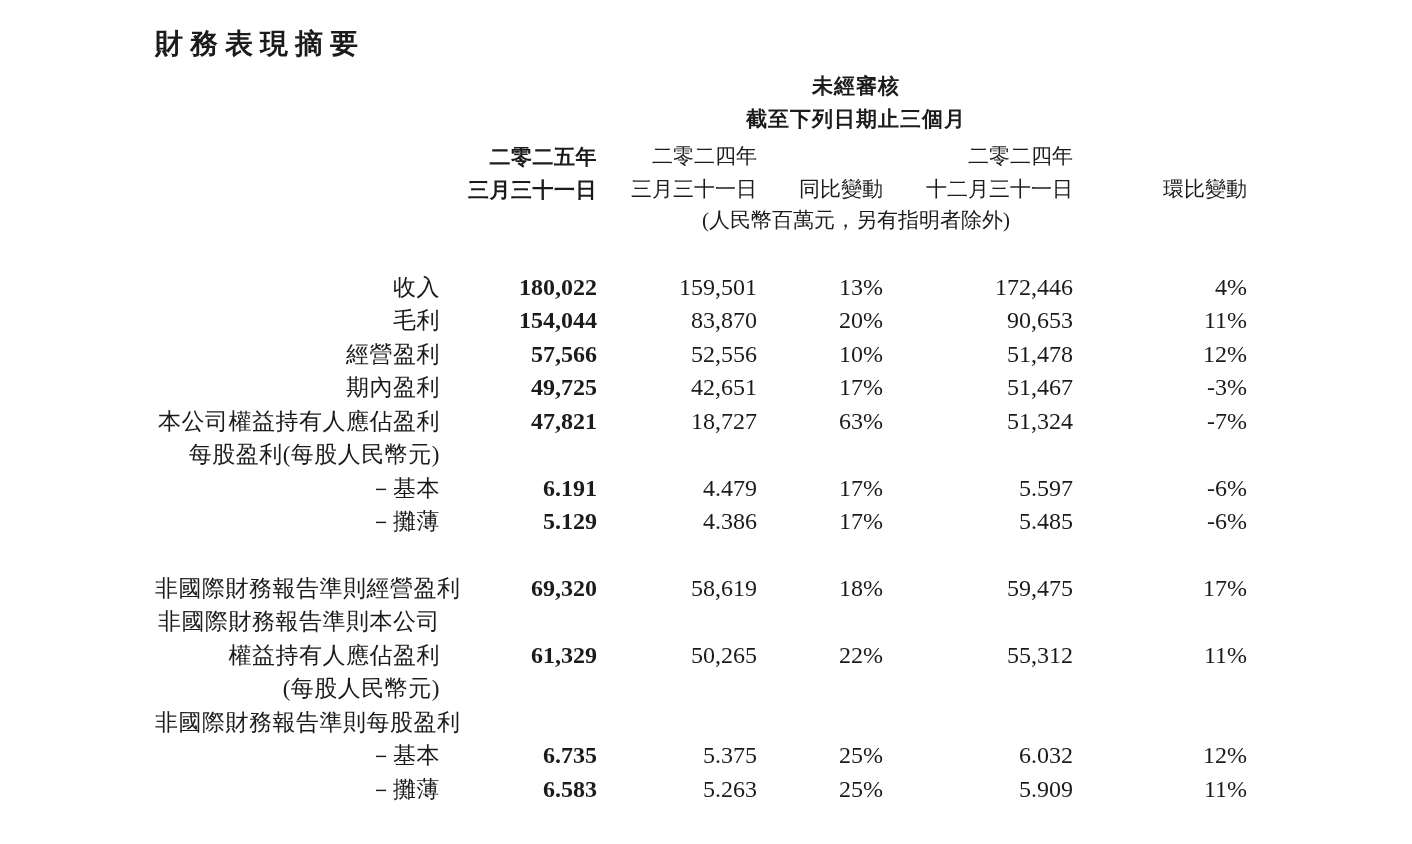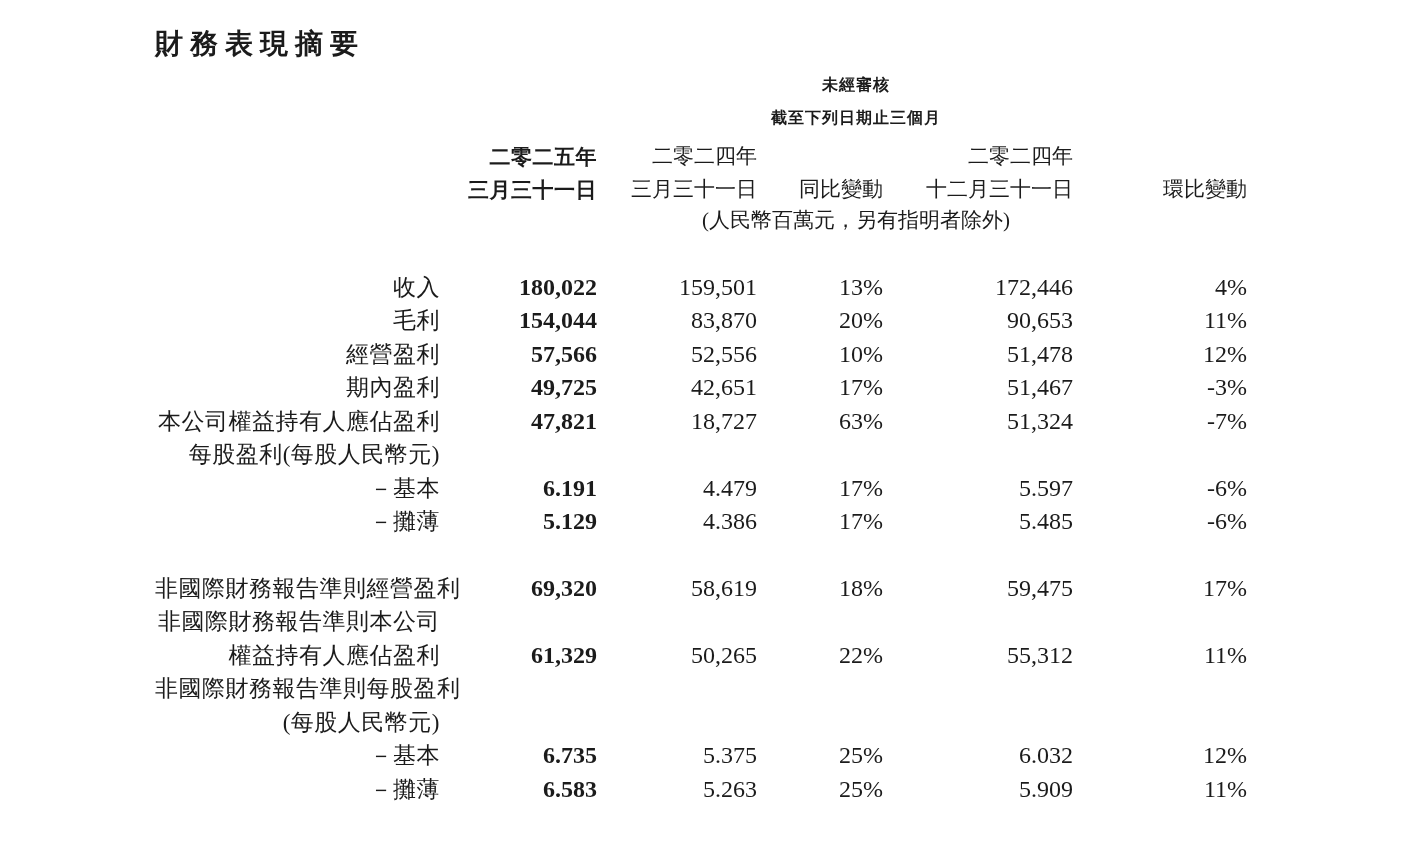--- a/index.html
+++ b/index.html
@@ -21,22 +21,22 @@
   }
 
   .content { position: absolute; left: 155px; top: 0; width: 1092px; height: 844px; }
 
   .centered-hdr {
     position: absolute; left: 701px; transform: translateX(-50%);
     text-align: center; white-space: nowrap;
   }
   .hdr-unaudited-block {
     top: 70px;
-    font-family: Liberation Mono, monospace;
-    font-weight: 700; font-size: 16px; line-height: 33px; letter-spacing: 1px;
+    font-family: Liberation Serif, serif;
+    font-weight: 700; font-size: 21px; line-height: 33px; letter-spacing: 1px;
   }
   .hdr-note { top: 206px; font-size: 21px; line-height: 28px; }
 
   .grid6 {
     display: grid;
     grid-template-columns: 285px 157px 160px 126px 190px 174px;
   }
 
   .colhdr { position: absolute; top: 140px; left: 0; }
   .colhdr .cell {
@@ -196,30 +196,30 @@
       <div class="row grid6">
         <div class="label indent">權益持有人應佔盈利</div>
         <div class="num b">61,329</div>
         <div class="num">50,265</div>
         <div class="num">22%</div>
         <div class="num">55,312</div>
         <div class="num">11%</div>
       </div>
 
       <div class="row grid6">
+        <div class="label indent-sm">(每股人民幣元)</div>
+        <div class="num b"></div>
+        <div class="num"></div>
+        <div class="num"></div>
+        <div class="num"></div>
+        <div class="num"></div>
+      </div>
+
+      <div class="row grid6">
         <div class="label">非國際財務報告準則每股盈利</div>
-        <div class="num b"></div>
-        <div class="num"></div>
-        <div class="num"></div>
-        <div class="num"></div>
-        <div class="num"></div>
-      </div>
-
-      <div class="row grid6">
-        <div class="label indent-sm">(每股人民幣元)</div>
         <div class="num b"></div>
         <div class="num"></div>
         <div class="num"></div>
         <div class="num"></div>
         <div class="num"></div>
       </div>
 
       <div class="row grid6">
         <div class="label indent">－基本</div>
         <div class="num b">6.735</div>

